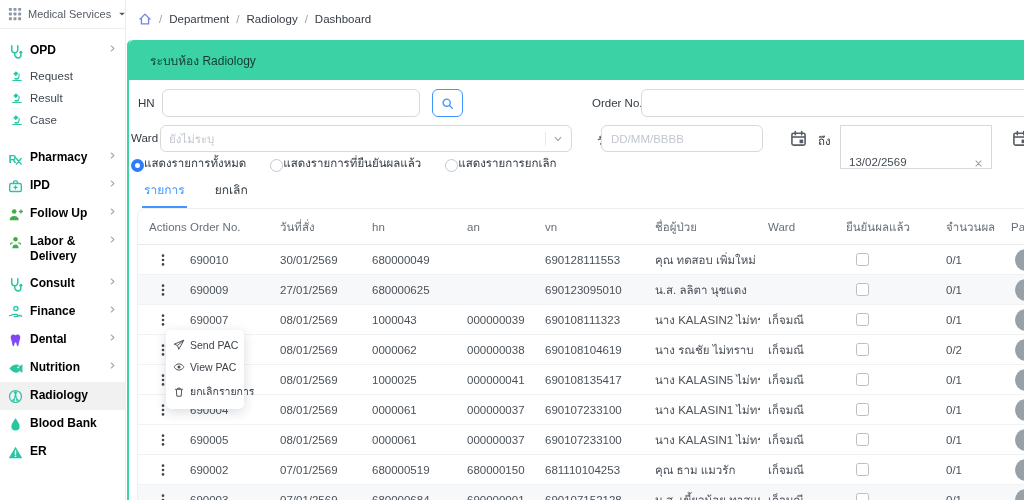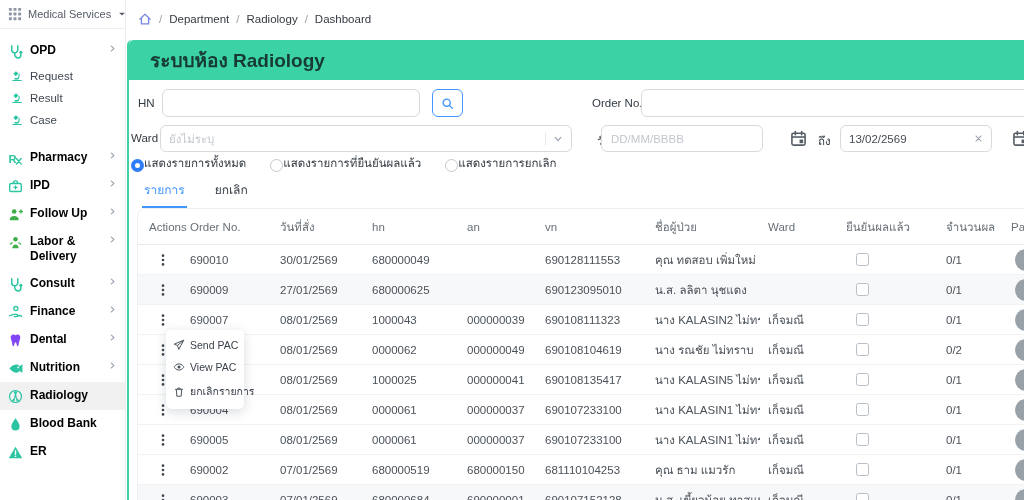--- a/index.html
+++ b/index.html
@@ -28,36 +28,36 @@
   .breadcrumb{position:absolute;left:127px;top:0;right:0;height:38px;display:flex;
     align-items:center;gap:7px;padding-left:11px;background:#fff;font-size:11.5px}
   .bc-sep{color:#9aa0a8}
   .bc-item{color:#343a43;cursor:pointer}
 
   
   .card{position:absolute;left:127px;top:40px;width:1000px;height:480px;background:#fff;
     border-left:2px solid #3bd2a6;border-top-left-radius:5px}
   .card-header{height:40px;background:#3bd2a6;display:flex;align-items:center;
     padding-left:21px;border-top-left-radius:5px}
-  .card-title{font-size:19px;font-weight:bold;color:#173a31}
+  .card-title{font-size:12px;font-weight:normal;color:#173a31}
   .card-body{position:relative;height:440px}
 
   .f-label{position:absolute;font-size:11.5px;color:#333a42;white-space:nowrap}
   .inp{position:absolute;height:28px;border:1px solid #d9d9d9;border-radius:6px;background:#fff;
     font-size:11.5px;color:#444b52;padding:0 9px;outline:none;
     font-family:"Liberation Sans","DejaVu Sans",sans-serif}
   .inp::placeholder{color:#c2c7ce}
   .btn-search{position:absolute;left:303px;top:9px;width:31px;height:28px;border:1px solid #4096ff;
     border-radius:6px;background:#fff;display:flex;align-items:center;justify-content:center;cursor:pointer}
   .sel{position:absolute;left:31px;top:45px;width:412px;height:27px;border:1px solid #d9d9d9;
     border-radius:6px;background:#fff;display:flex;align-items:center;padding:0 8px;cursor:pointer}
   .sel-placeholder{flex:1 1 auto;font-size:11.5px;color:#c2c7ce}
   .sel-div{width:1px;height:14px;background:#e7e9ec;margin-right:7px}
-  .to-wrap{position:absolute;left:711px;top:45px;width:152px;height:27px;border:1px solid #d9d9d9;
-    border-radius:6px;background:#fff;display:flex;align-items:center;padding:0 8px}
+  .to-wrap{position:absolute;left:711px;top:45px;width:152px;height:44px;border:1px solid #d9d9d9;
+    border-radius:0;background:#fff;display:flex;align-items:flex-end;padding:0 8px}
   .to-value{flex:1 1 auto;font-size:11.5px;color:#444b52}
   .cal-btn{position:absolute;width:17px;height:17px;color:#565d66;cursor:pointer}
 
   .radio-row{position:absolute;left:2px;top:74px;display:flex;align-items:center;gap:24px}
   .radio{display:flex;align-items:flex-end;cursor:pointer}
   .rdot{width:13px;height:13px;border-radius:50%;border:1.5px solid #c3c8cf;background:#fff}
   .rdot.on{border:4px solid #2f7cf6}
   .rlabel{font-size:11.5px;color:#333a42}
 
   .tabs{position:absolute;left:13px;top:95px;display:flex;gap:26px}
@@ -503,21 +503,21 @@
                 <svg viewBox="0 0 16 16">
                   <circle cx="8" cy="3" r="1.5" fill="currentColor"></circle>
                   <circle cx="8" cy="8" r="1.5" fill="currentColor"></circle>
                   <circle cx="8" cy="13" r="1.5" fill="currentColor"></circle>
                 </svg>
               </span>
             </div>
             <div class="td" data-name="cell-order-no"></div>
             <div class="td" data-name="cell-order-date">08/01/2569</div>
             <div class="td" data-name="cell-hn">0000062</div>
-            <div class="td" data-name="cell-an">000000049</div>
+            <div class="td" data-name="cell-an">000000038</div>
             <div class="td" data-name="cell-vn">690108104619</div>
             <div class="td" data-name="cell-patient-name">นาง รณชัย ไม่ทราบ</div>
             <div class="td" data-name="cell-ward">เก็จมณี</div>
             <div class="td" data-name="cell-confirmed">
               <span class="cb" data-name="confirm-checkbox"></span>
             </div>
             <div class="td" data-name="cell-result-count">0/2</div>
             <div class="td" data-name="cell-pacs">
               <span class="pacs-dot" data-name="pacs-status-dot"></span>
             </div>

